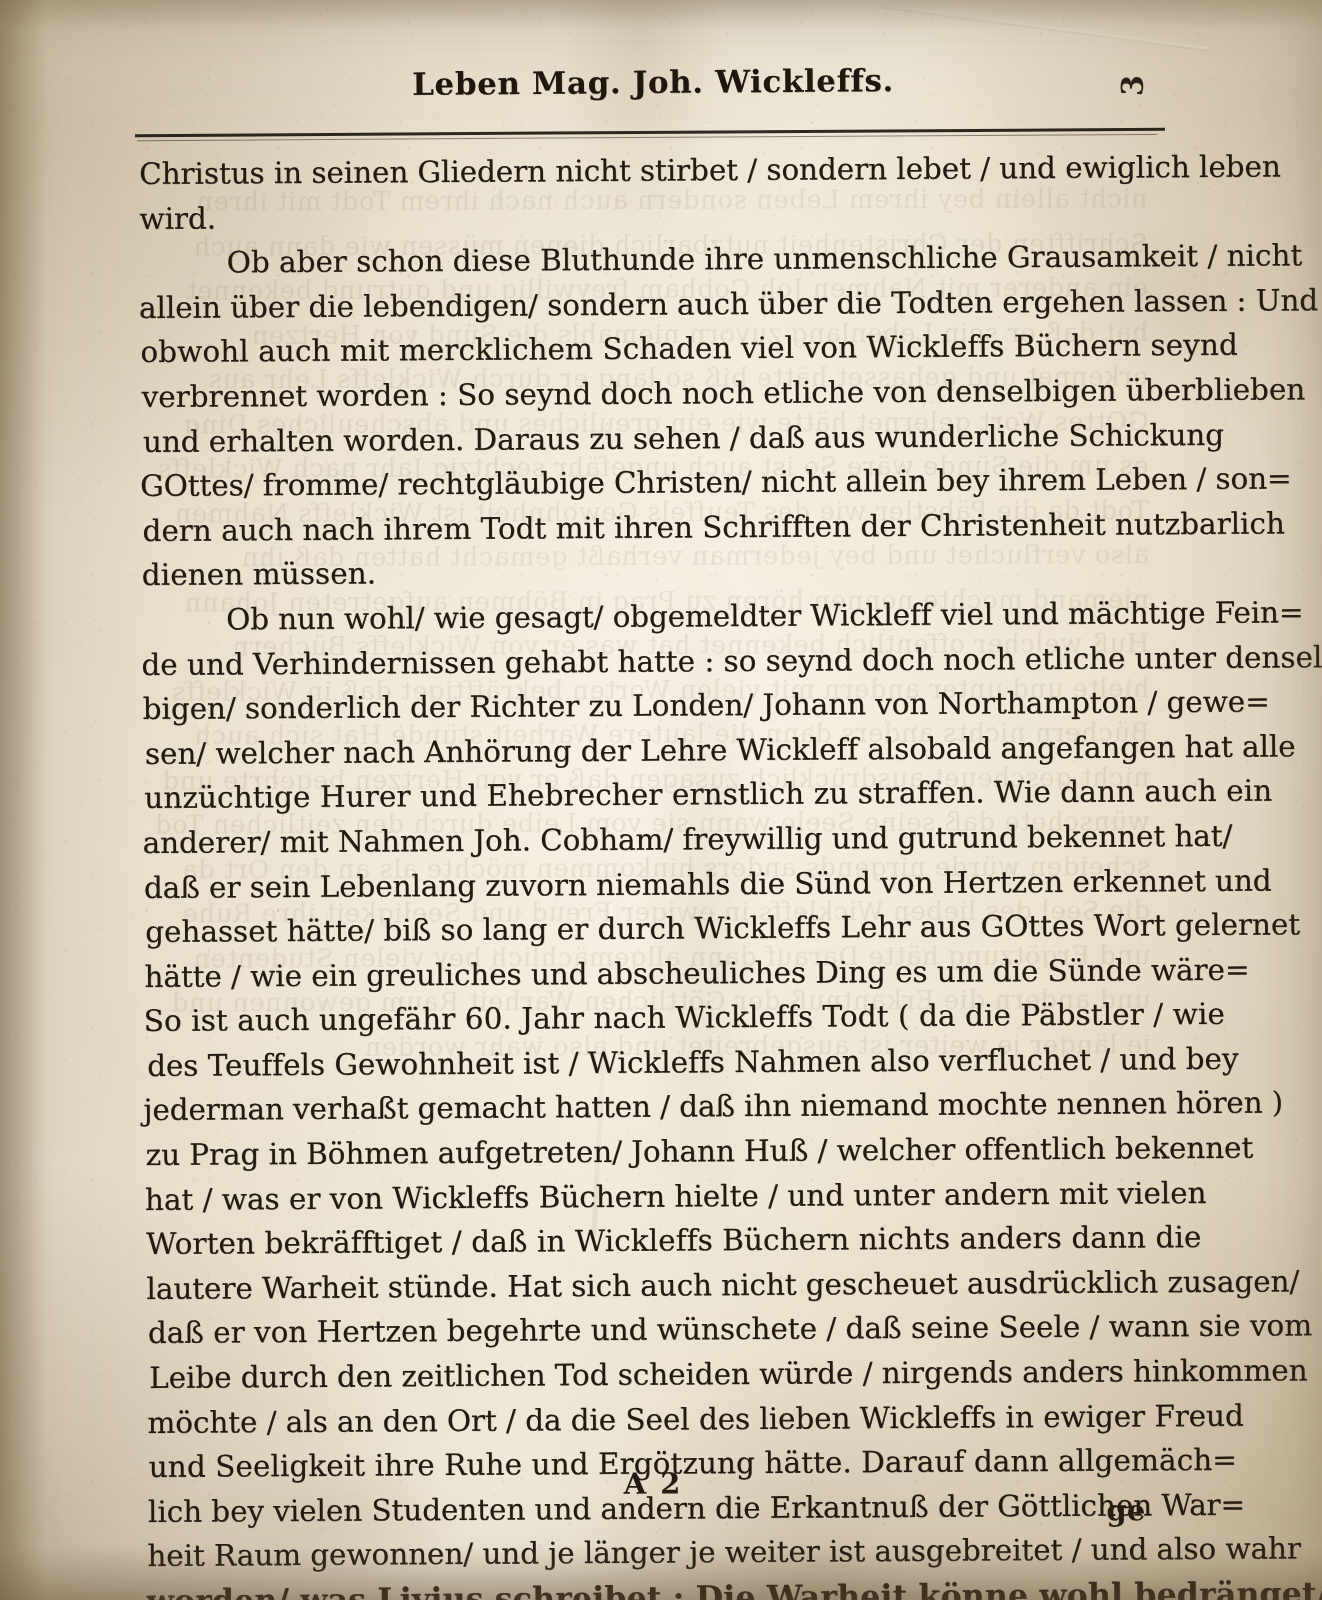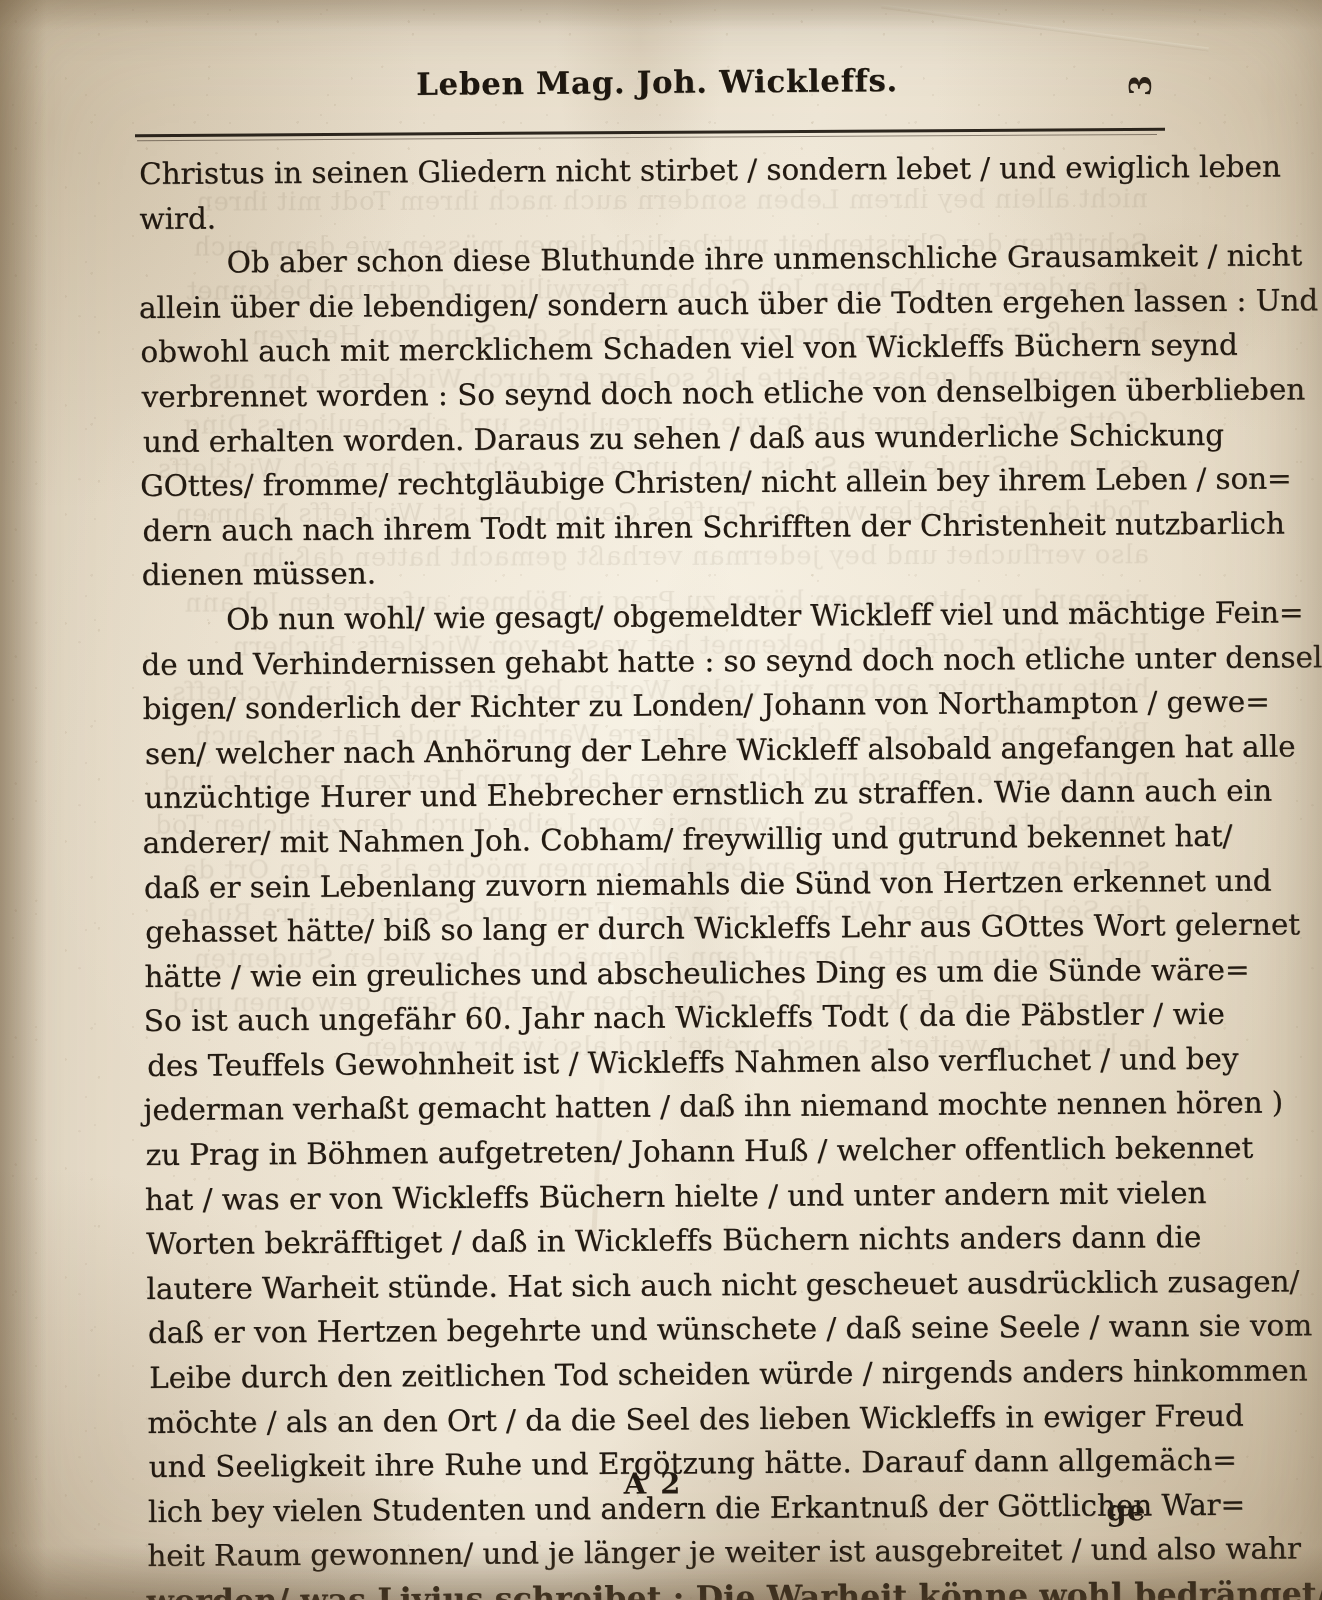--- a/index.html
+++ b/index.html
@@ -85,21 +85,21 @@
     font-size: 26px;
     line-height: 44.5px;
     letter-spacing: 0.5px;
     overflow: hidden;
     filter: blur(0.6px);
   }
 
   
   #header-row {
     position: absolute;
-    left: 0; right: 8px; top: 64px;
+    left: 0; right: 16px; top: 64px;
     height: 58px;
   }
   #running-head {
     position: absolute;
     left: 0; right: 0;
     text-align: center;
     font-family: "DejaVu Serif", "Liberation Serif", serif;
     font-weight: 700;
     font-size: 31px;
     letter-spacing: 0.6px;

